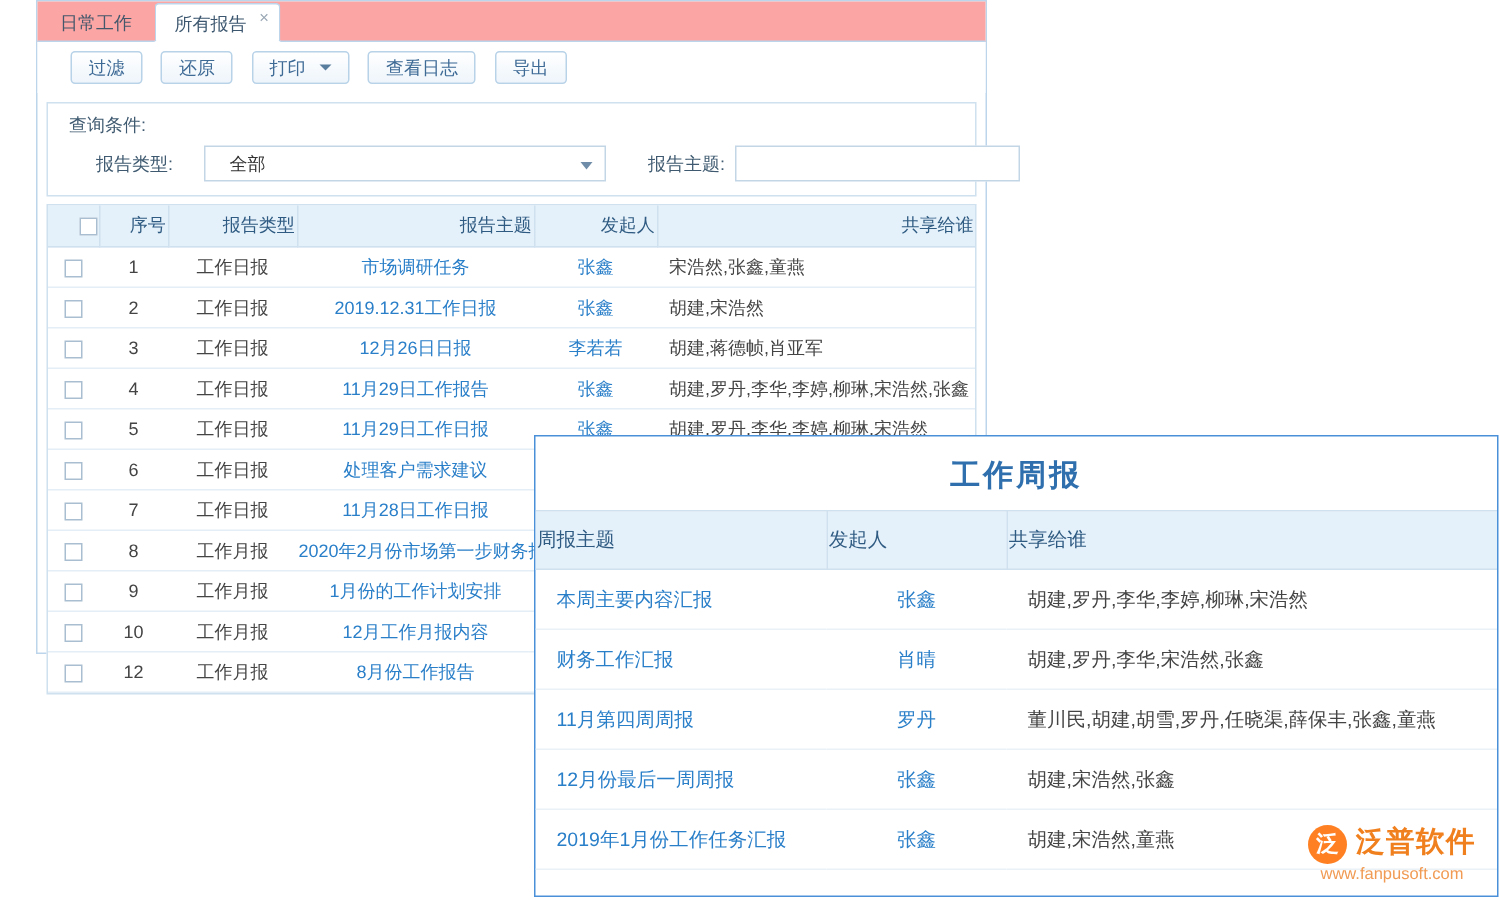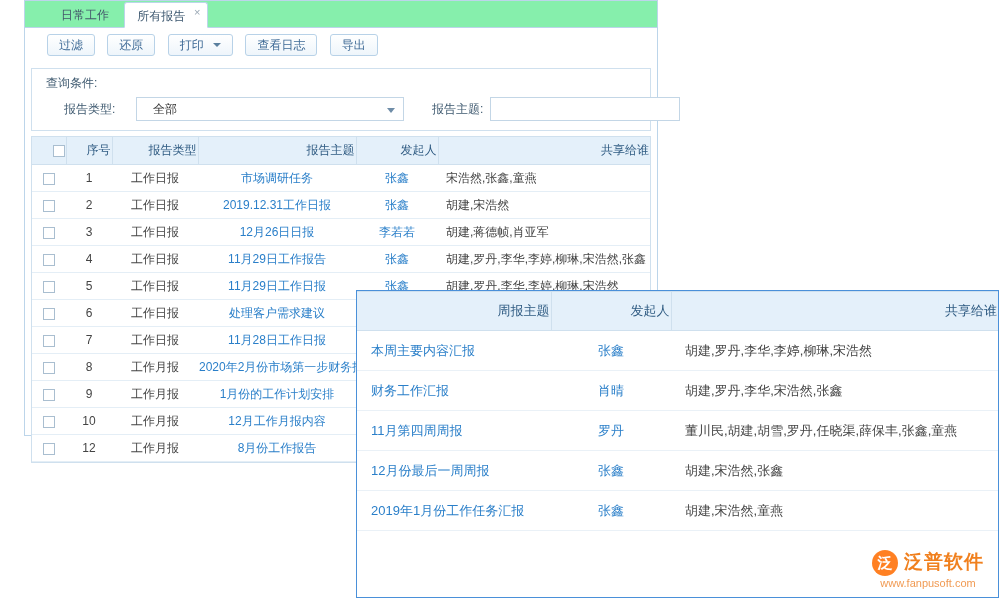--- a/index.html
+++ b/index.html
@@ -29,23 +29,23 @@
     height: 436px;
     background: #ffffff;
     border: 1px solid #bcd5ea;
     box-sizing: border-box;
   }
 
   
   .tabstrip {
     position: relative;
     height: 27px;
-    background: #86efac;
+    background: #fca5a5;
     border-bottom: 1px solid #bcd5ea;
-    padding-left: 24px;
+    padding-left: 3px;
     box-sizing: border-box;
   }
   .tab {
     display: inline-block;
     height: 26px;
     line-height: 26px;
     padding: 0 12px;
     font-size: 12px;
     color: #3b566e;
     vertical-align: top;
@@ -233,21 +233,21 @@
   }
   table.wt th {
     background: #e4f0fa;
     color: #2f5b82;
     font-weight: normal;
     font-size: 13px;
     height: 36px;
     border-top: 1px solid #cfe0ee;
     border-bottom: 1px solid #cfe0ee;
     border-right: 1px solid #cfe0ee;
-    text-align: right;
+    text-align: left;
   }
   table.wt th:last-child { border-right: none; }
   table.wt td {
     height: 37px;
     font-size: 13px;
     color: #444;
     border-bottom: 1px solid #eaf1f7;
     text-align: center;
     overflow: hidden;
     white-space: nowrap;
@@ -460,20 +460,21 @@
             <td class="link"><a>8月份工作报告</a></td>
             <td class="name"><a></a></td>
             <td class="left"></td>
           </tr>
         </tbody>
       </table>
     </div>
   </div>
 
   <div class="weekly">
+    <div class="weekly-title">工作周报</div>
     <table class="wt">
       <colgroup>
         <col style="width:194px">
         <col style="width:120px">
         <col style="width:327px">
       </colgroup>
       <thead>
         <tr>
           <th>周报主题</th>
           <th>发起人</th>

